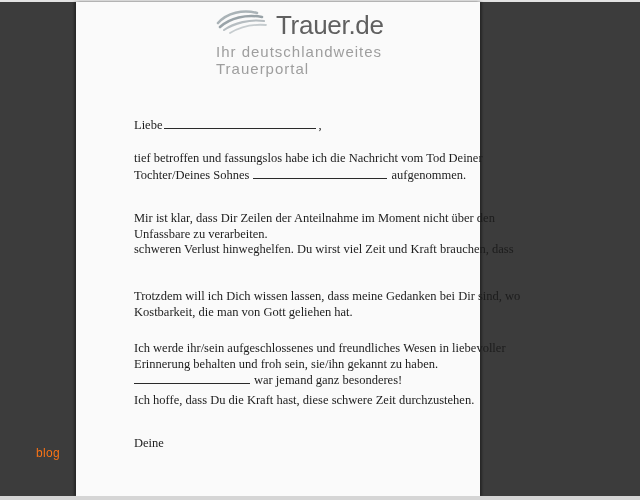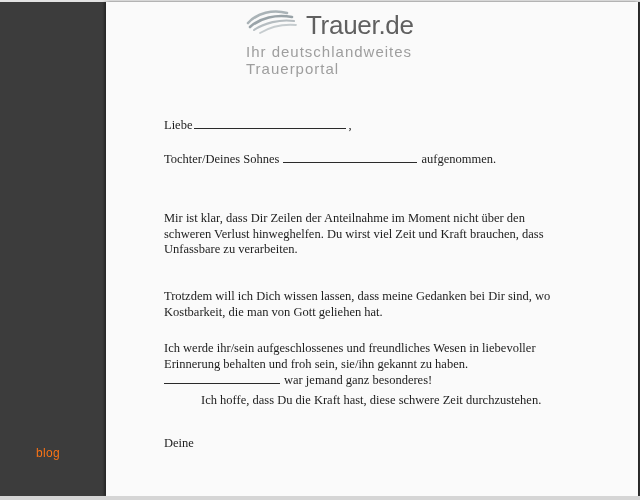--- a/index.html
+++ b/index.html
@@ -28,22 +28,22 @@
   }
   .blog-label {
     position: absolute;
     left: 36px; top: 446px;
     color: #f97316;
     font-size: 12px;
     letter-spacing: 0.3px;
   }
   .page {
     position: absolute;
-    left: 106px; top: 2px;
-    width: 532px; height: 494px;
+    left: 76px; top: 2px;
+    width: 404px; height: 494px;
     background: #fafafa;
     box-shadow: -2px 0 2px rgba(0,0,0,0.35), 2px 0 2px rgba(0,0,0,0.35);
   }
   
   .logo {
     position: absolute;
     left: 140px; top: 6px;
     width: 260px;
   }
   .logo-row {
@@ -80,21 +80,21 @@
     vertical-align: baseline;
   }
   .blank-a { width: 152px; margin: 0 2px; }
   .blank-b { width: 134px; margin: 0 4px; }
   .blank-c { width: 116px; margin-right: 4px; }
   .pos-salutation { top: 115px; }
   .pos-p2 { top: 149px; }
   .pos-p3 { top: 209px; }
   .pos-p4 { top: 287px; }
   .pos-p5 { top: 339px; }
-  .pos-p6 { top: 391px; margin-left: 37px; }
+  .pos-p6 { top: 391px; }
   .pos-closing { top: 434px; text-align: right; }
 </style>
 </head>
 <body>
 
 <div id="stage">
 
   <div class="top-line"></div>
 
   <span class="blog-label">blog</span>
@@ -116,29 +116,30 @@
       <div class="tagline">Ihr deutschlandweites Trauerportal</div>
     </div>
 
     <div class="letter">
 
       <div class="para pos-salutation">
         <span>Liebe</span><span class="blank blank-a"></span><span>,</span>
       </div>
 
       <div class="para pos-p2">
+        <div>tief betroffen und fassungslos habe ich die Nachricht vom Tod Deiner</div>
         <div>
           <span>Tochter/Deines Sohnes</span><span class="blank blank-b"></span><span>aufgenommen.</span>
         </div>
       </div>
 
       <div class="para pos-p3">
         <div>Mir ist klar, dass Dir Zeilen der Anteilnahme im Moment nicht über den</div>
+        <div>Unfassbare zu verarbeiten.</div>
         <div>schweren Verlust hinweghelfen. Du wirst viel Zeit und Kraft brauchen, dass</div>
-        <div>Unfassbare zu verarbeiten.</div>
       </div>
 
       <div class="para pos-p4">
         <div>Trotzdem will ich Dich wissen lassen, dass meine Gedanken bei Dir sind, wo</div>
         <div>Kostbarkeit, die man von Gott geliehen hat.</div>
       </div>
 
       <div class="para pos-p5">
         <div>Ich werde ihr/sein aufgeschlossenes und freundliches Wesen in liebevoller</div>
         <div>Erinnerung behalten und froh sein, sie/ihn gekannt zu haben.</div>

